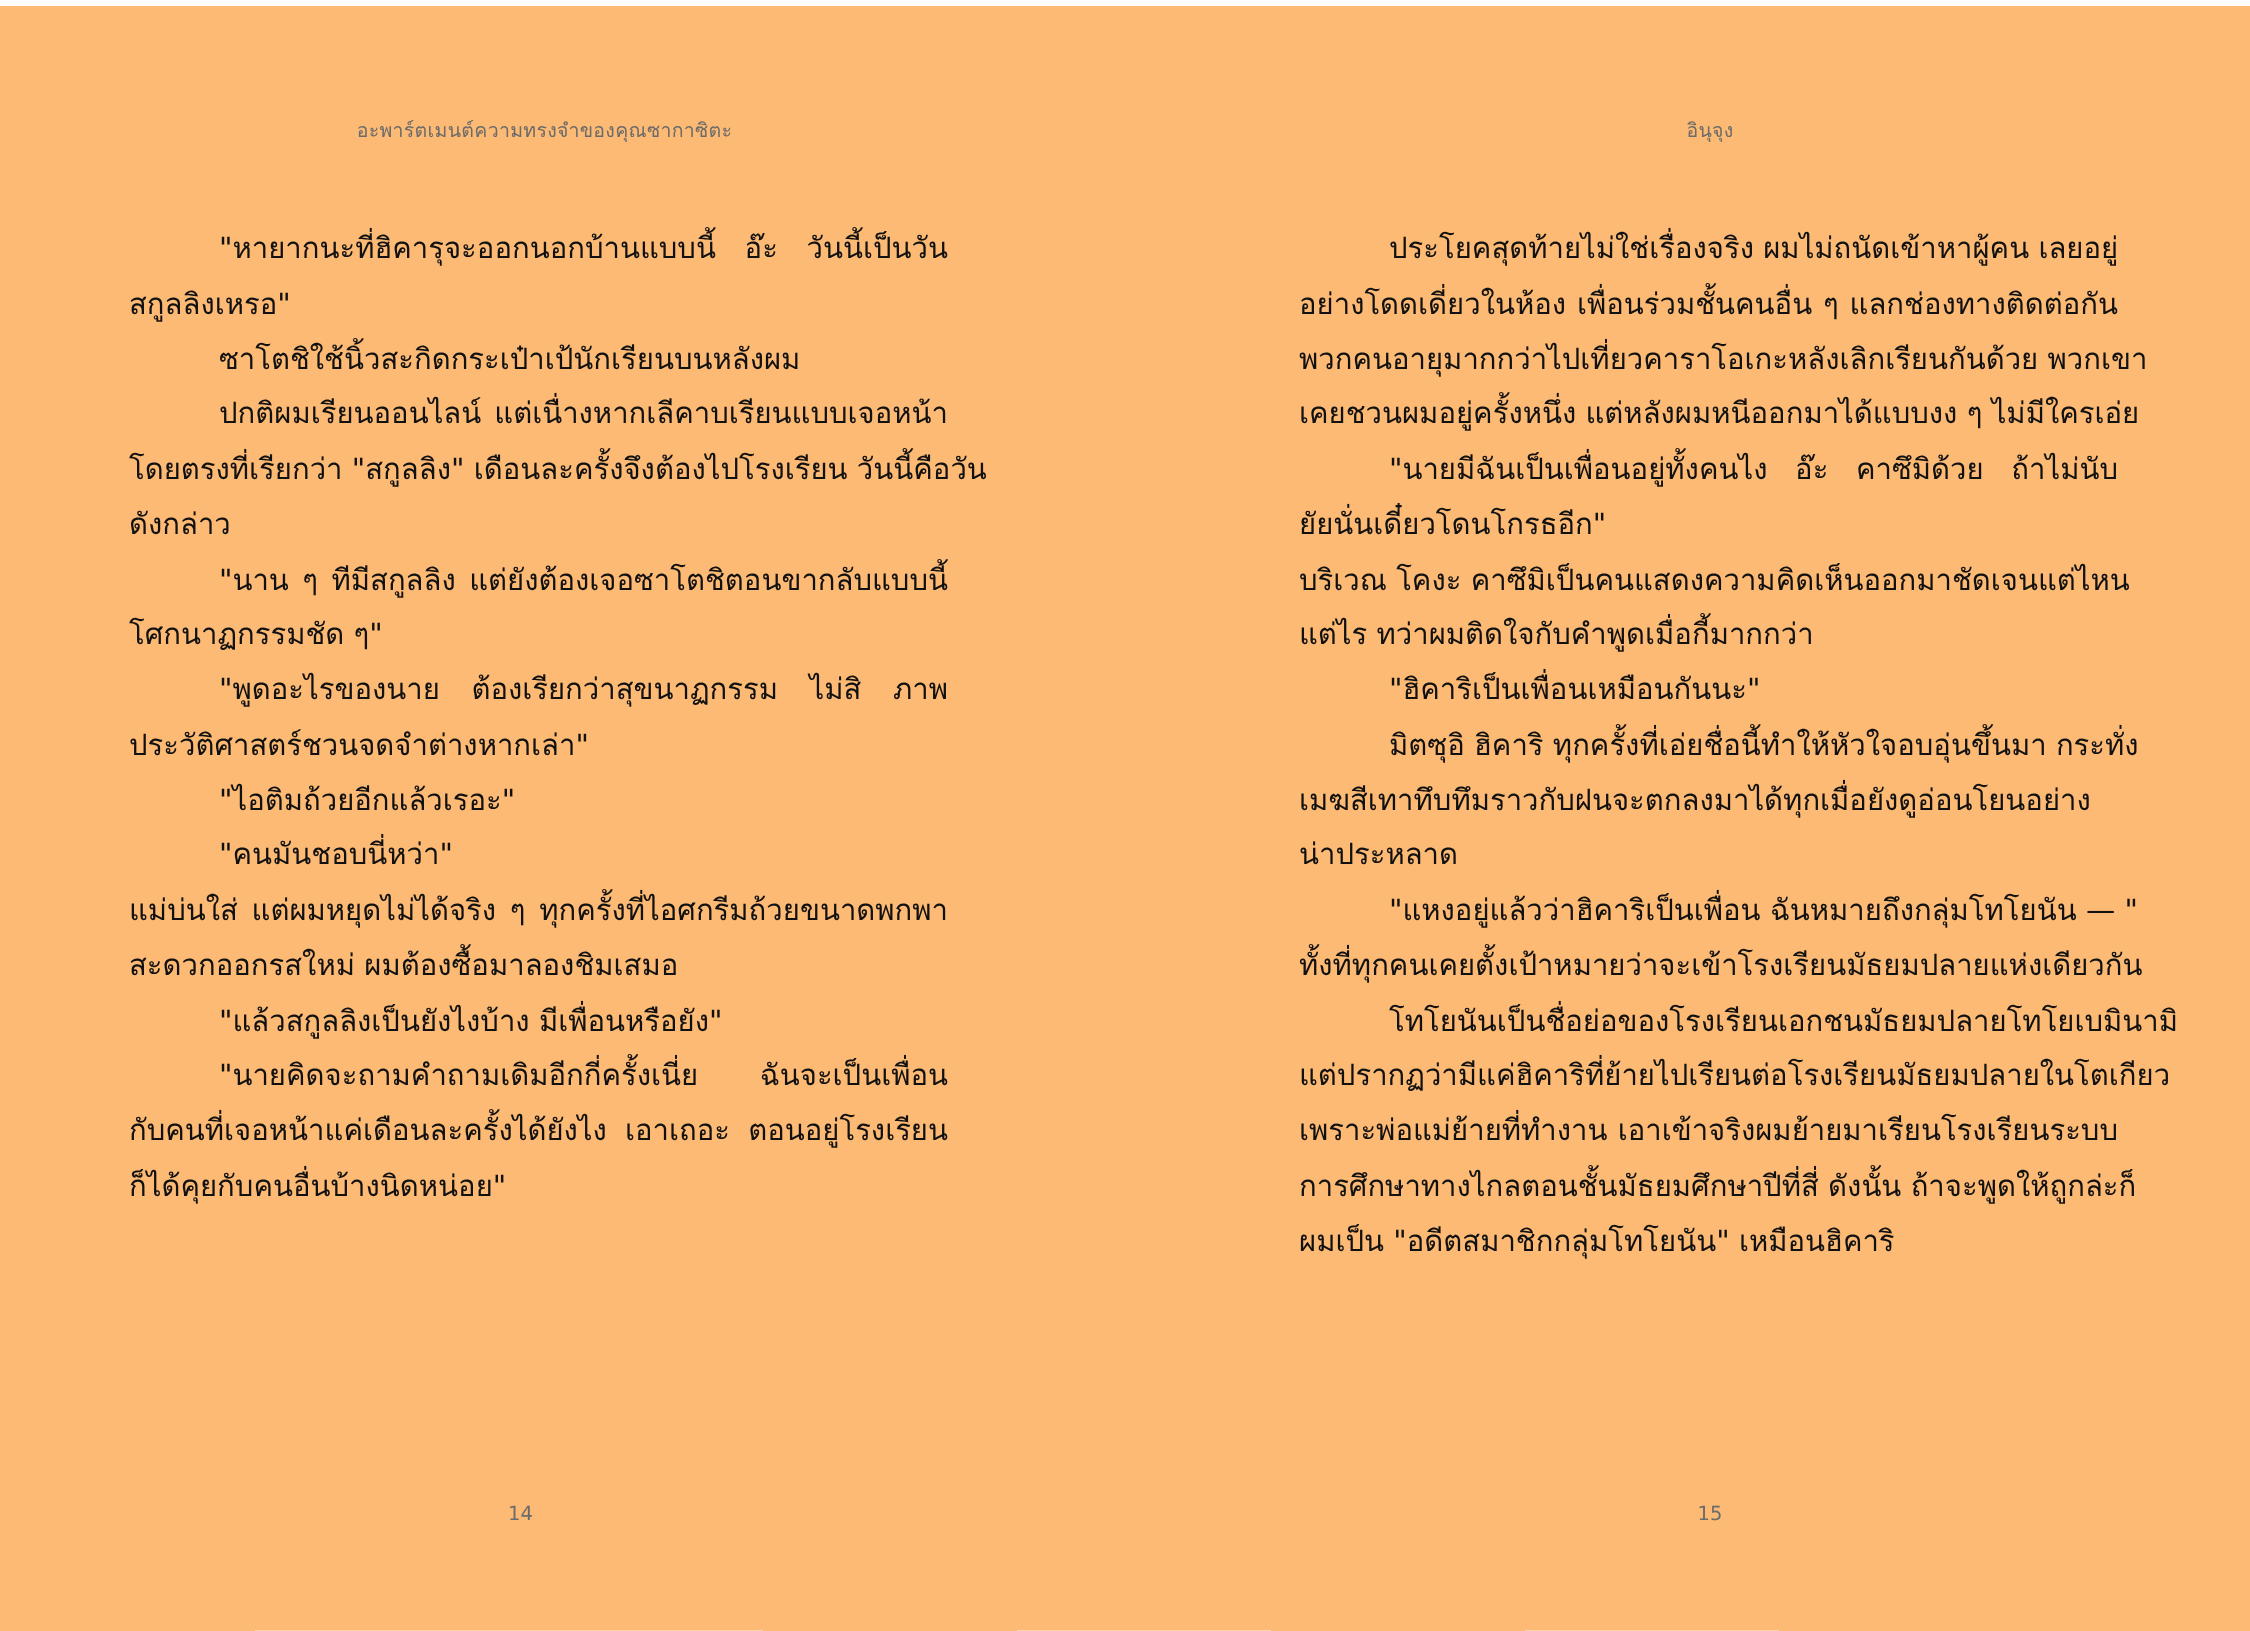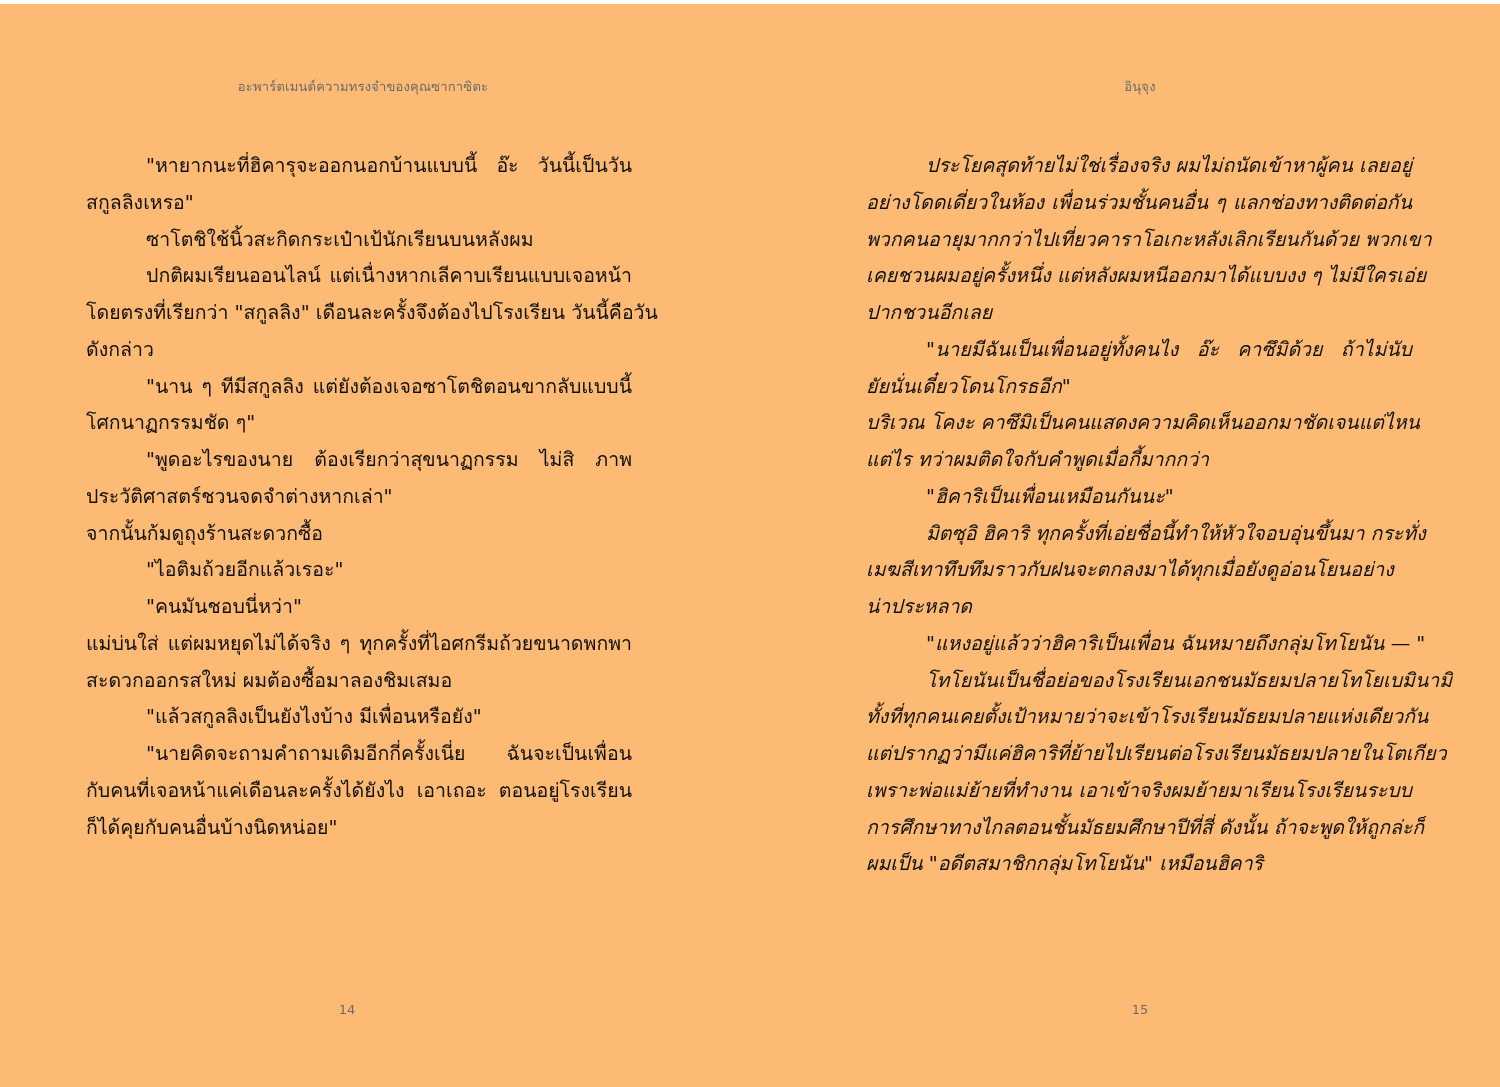--- a/index.html
+++ b/index.html
@@ -13,21 +13,21 @@
       text-align: center; letter-spacing: 0.2px;
     }
     .page.left .running-head { left: -12px; }
     .page.right .running-head { left: 15px; }
     .body-text {
       position: absolute; top: 144px; width: 546px;
       font-family: "DejaVu Sans", sans-serif; font-size: 19.5px; color: #111111;
       line-height: 36.75px;
     }
     .page.left .body-text { left: 86px; }
-    .page.right .body-text { left: 116px; font-style: italic; }
+    .page.right .body-text { left: 116px; }
     .line {
       display: block; height: 36.75px; white-space: nowrap; overflow: visible;
       text-align: justify; text-align-last: justify;
     }
     .line.indent { padding-left: 60px; }
     .line.last { text-align-last: left; }
     .page-number {
       position: absolute; top: 998px; width: 100%; text-align: center;
       font-family: "DejaVu Sans", sans-serif; font-size: 13px; color: #6b6b6b;
     }
@@ -43,51 +43,49 @@
       <span class="line indent">"หายากนะที่ฮิคารุจะออกนอกบ้านแบบนี้  อ๊ะ วันนี้เป็นวัน</span>
       <span class="line last">สกูลลิงเหรอ"</span>
       <span class="line indent last">ซาโตชิใช้นิ้วสะกิดกระเป๋าเป้นักเรียนบนหลังผม</span>
       <span class="line indent">ปกติผมเรียนออนไลน์ แต่เนื่างหากเลีคาบเรียนแบบเจอหน้า</span>
       <span class="line">โดยตรงที่เรียกว่า "สกูลลิง" เดือนละครั้งจึงต้องไปโรงเรียน  วันนี้คือวัน</span>
       <span class="line last">ดังกล่าว</span>
       <span class="line indent">"นาน ๆ ทีมีสกูลลิง แต่ยังต้องเจอซาโตชิตอนขากลับแบบนี้</span>
       <span class="line last">โศกนาฏกรรมชัด ๆ"</span>
       <span class="line indent">"พูดอะไรของนาย ต้องเรียกว่าสุขนาฏกรรม  ไม่สิ ภาพ</span>
       <span class="line last">ประวัติศาสตร์ชวนจดจำต่างหากเล่า"</span>
-      <span class="line last">จากนั้นก้มดูถุงร้านสะดวกซื้อ</span>
       <span class="line indent last">"ไอติมถ้วยอีกแล้วเรอะ"</span>
       <span class="line indent last">"คนมันชอบนี่หว่า"</span>
       <span class="line">แม่บ่นใส่ แต่ผมหยุดไม่ได้จริง ๆ  ทุกครั้งที่ไอศกรีมถ้วยขนาดพกพา</span>
       <span class="line last">สะดวกออกรสใหม่ ผมต้องซื้อมาลองชิมเสมอ</span>
       <span class="line indent last">"แล้วสกูลลิงเป็นยังไงบ้าง  มีเพื่อนหรือยัง"</span>
       <span class="line indent">"นายคิดจะถามคำถามเดิมอีกกี่ครั้งเนี่ย  ฉันจะเป็นเพื่อน</span>
       <span class="line">กับคนที่เจอหน้าแค่เดือนละครั้งได้ยังไง  เอาเถอะ ตอนอยู่โรงเรียน</span>
       <span class="line last">ก็ได้คุยกับคนอื่นบ้างนิดหน่อย"</span>
     </div>
   <div class="page-number">14</div>
 </div>
 
 <div class="page right">
   <div class="running-head">อินุจุง</div>
   <div class="body-text" id="right-body">
       <span class="line indent">ประโยคสุดท้ายไม่ใช่เรื่องจริง  ผมไม่ถนัดเข้าหาผู้คน เลยอยู่</span>
       <span class="line">อย่างโดดเดี่ยวในห้อง  เพื่อนร่วมชั้นคนอื่น ๆ แลกช่องทางติดต่อกัน</span>
       <span class="line">พวกคนอายุมากกว่าไปเที่ยวคาราโอเกะหลังเลิกเรียนกันด้วย  พวกเขา</span>
       <span class="line">เคยชวนผมอยู่ครั้งหนึ่ง แต่หลังผมหนีออกมาได้แบบงง ๆ ไม่มีใครเอ่ย</span>
-      <span class="line last">ปากชวนอีกเลย</span>
       <span class="line indent">"นายมีฉันเป็นเพื่อนอยู่ทั้งคนไง  อ๊ะ คาซึมิด้วย  ถ้าไม่นับ</span>
       <span class="line last">ยัยนั่นเดี๋ยวโดนโกรธอีก"</span>
       <span class="line">บริเวณ  โคงะ คาซึมิเป็นคนแสดงความคิดเห็นออกมาชัดเจนแต่ไหน</span>
       <span class="line last">แต่ไร ทว่าผมติดใจกับคำพูดเมื่อกี้มากกว่า</span>
       <span class="line indent last">"ฮิคาริเป็นเพื่อนเหมือนกันนะ"</span>
       <span class="line indent">มิตซุอิ ฮิคาริ  ทุกครั้งที่เอ่ยชื่อนี้ทำให้หัวใจอบอุ่นขึ้นมา กระทั่ง</span>
       <span class="line">เมฆสีเทาทึบทึมราวกับฝนจะตกลงมาได้ทุกเมื่อยังดูอ่อนโยนอย่าง</span>
       <span class="line last">น่าประหลาด</span>
       <span class="line indent">"แหงอยู่แล้วว่าฮิคาริเป็นเพื่อน  ฉันหมายถึงกลุ่มโทโยนัน — "</span>
+      <span class="line">ทั้งที่ทุกคนเคยตั้งเป้าหมายว่าจะเข้าโรงเรียนมัธยมปลายแห่งเดียวกัน</span>
       <span class="line indent">โทโยนันเป็นชื่อย่อของโรงเรียนเอกชนมัธยมปลายโทโยเบมินามิ</span>
-      <span class="line">ทั้งที่ทุกคนเคยตั้งเป้าหมายว่าจะเข้าโรงเรียนมัธยมปลายแห่งเดียวกัน</span>
       <span class="line">แต่ปรากฏว่ามีแค่ฮิคาริที่ย้ายไปเรียนต่อโรงเรียนมัธยมปลายในโตเกียว</span>
       <span class="line">เพราะพ่อแม่ย้ายที่ทำงาน  เอาเข้าจริงผมย้ายมาเรียนโรงเรียนระบบ</span>
       <span class="line">การศึกษาทางไกลตอนชั้นมัธยมศึกษาปีที่สี่  ดังนั้น ถ้าจะพูดให้ถูกล่ะก็</span>
       <span class="line last">ผมเป็น "อดีตสมาชิกกลุ่มโทโยนัน" เหมือนฮิคาริ</span>
     </div>
   <div class="page-number">15</div>
 </div>
 
 </body></html>

